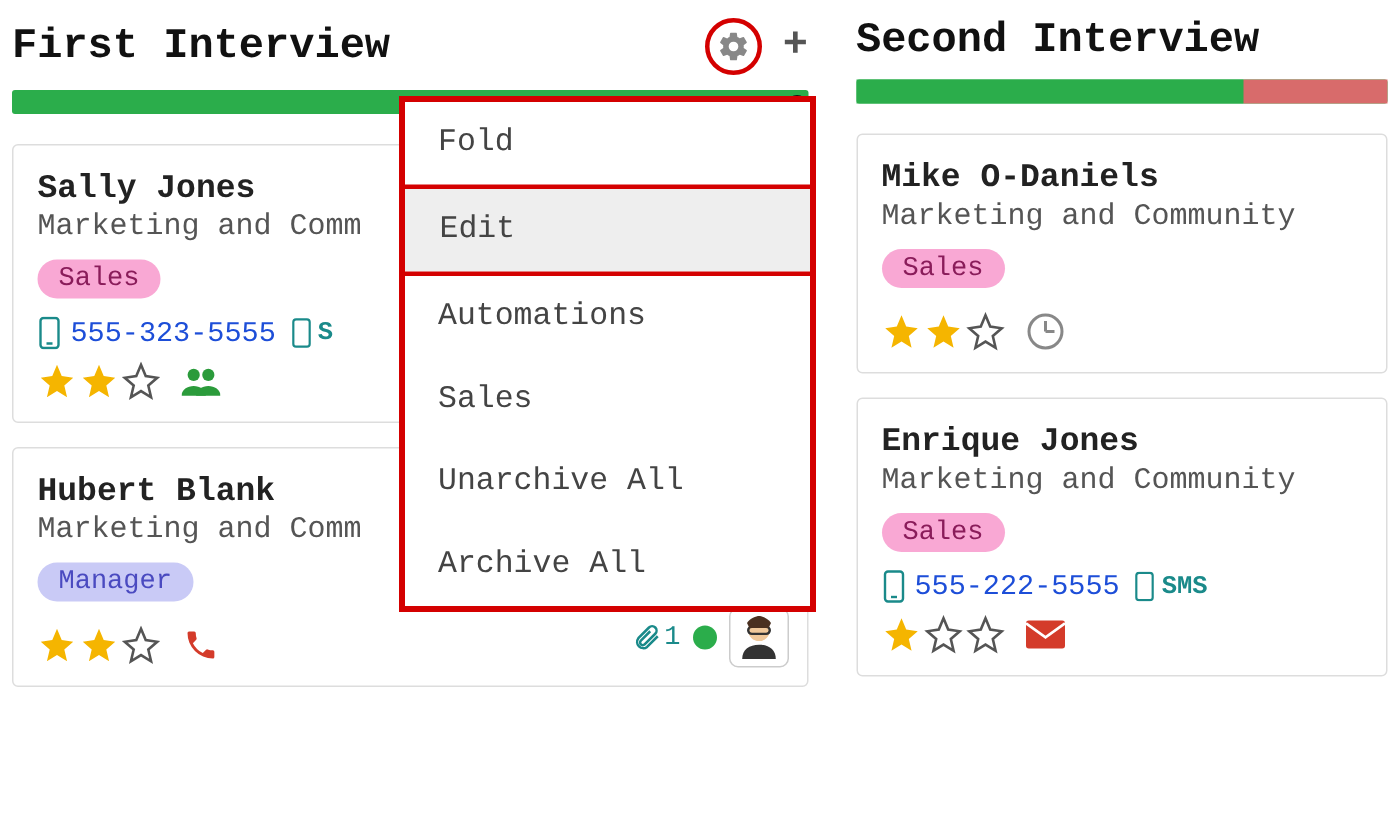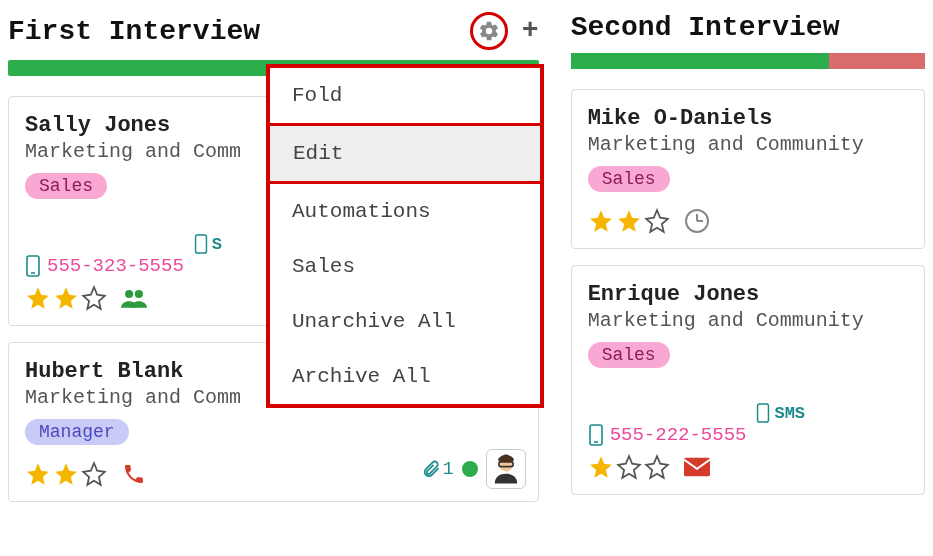--- a/index.html
+++ b/index.html
@@ -36,21 +36,21 @@
 .card .name { font-size: 22px; font-weight: 700; color: #222; margin-bottom: 2px; }
 .card .sub { font-size: 20px; color: #555; margin-bottom: 10px; white-space: nowrap; overflow: hidden; }
 .tag {
   display: inline-block; padding: 3px 14px; border-radius: 14px;
   font-size: 18px; font-weight: 500; margin-bottom: 8px;
 }
 .tag.sales { background: #f9a8d4; color: #8a1c5a; }
 .tag.manager { background: #c9caf6; color: #4a4ac0; text-align: right; }
 
 .row { display: flex; align-items: center; gap: 10px; margin-top: 4px; }
-.phone { color: #ec4899; font-size: 19px; display:flex; align-items:flex-start; gap:6px;margin-top:44px; }
+.phone { color: #1d4ed8; font-size: 19px; display:flex; align-items:flex-start; gap:6px; }
 .sms { color: #1a8a8a; font-size: 17px; font-weight: 600; display:flex; align-items:center; gap:4px; }
 
 .stars { display:flex; gap:2px; align-items:center; }
 .star { width: 26px; height: 26px; }
 .icon { width: 26px; height: 26px; display:inline-flex; align-items:center; justify-content:center; }
 .clock { width:24px; height:24px; border:2px solid #888; border-radius:50%; position:relative; }
 .clock::before { content:""; position:absolute; left:50%; top:50%; width:2px; height:7px; background:#888; transform-origin:bottom; transform:translate(-50%,-100%); }
 .clock::after { content:""; position:absolute; left:50%; top:50%; width:6px; height:2px; background:#888; transform:translate(0,-50%); }
 
 .footer-row { display:flex; align-items:center; justify-content:flex-end; gap:8px; position:absolute; right:12px; bottom:12px; }

